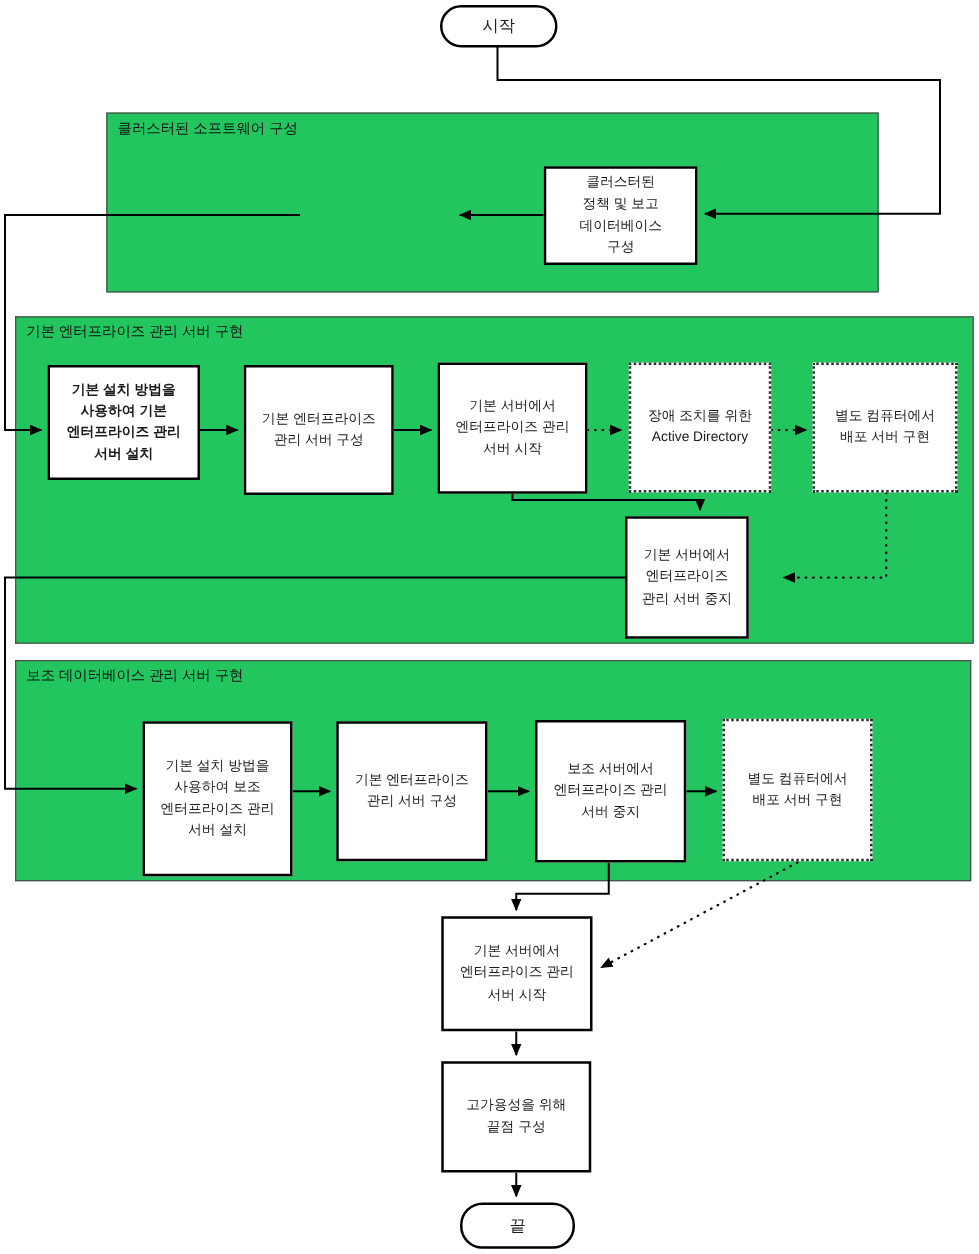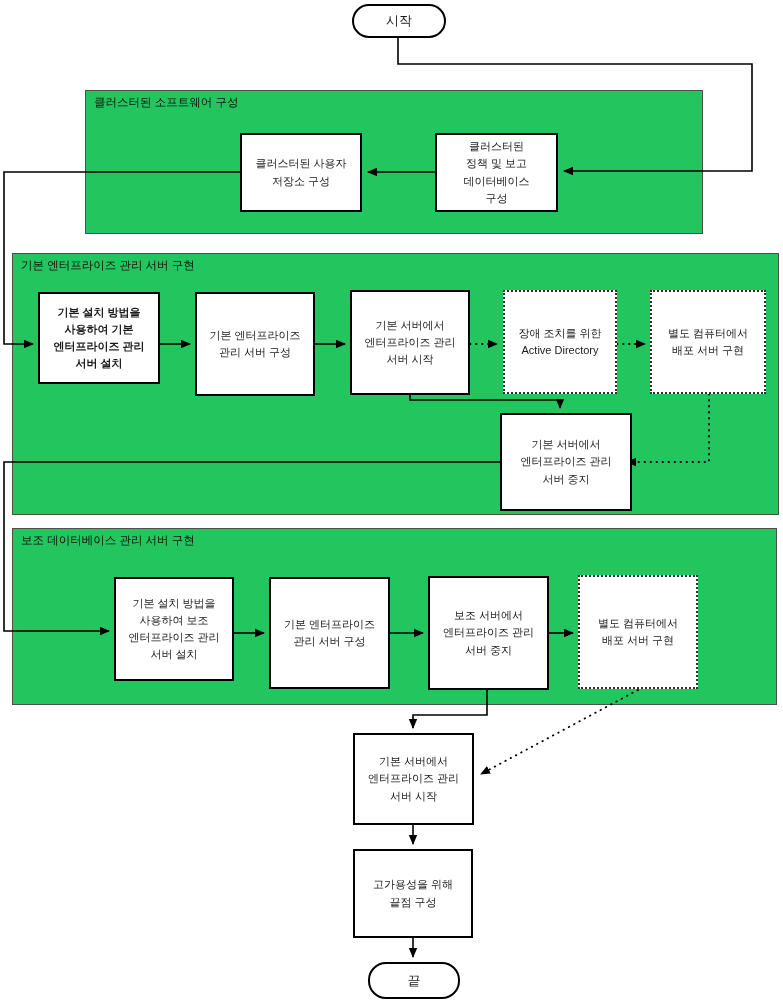--- a/index.html
+++ b/index.html
@@ -104,37 +104,36 @@
       <path d="M617 344 L645 344" marker-end="url(#arr)"></path>
       <path d="M709 394 L709 462 L627 462" marker-end="url(#arr)"></path>
       <path d="M638 690 L481 774" marker-end="url(#arr)"></path>
     </g>
   </svg>
 
   <div class="terminal" style="left:352px;top:4px;width:94px;height:34px;">시작</div>
 
   <div class="terminal" style="left:368px;top:962px;width:92px;height:37px;">끝</div>
 
-  <div class="node" style="left:240px;top:133px;width:122px;height:79px;">클러스터된 사용자 저장소 구성</div>
 
   <div class="node narrow" style="left:435px;top:133px;width:123px;height:79px;">클러스터된 정책 및 보고 데이터베이스 구성</div>
 
   <div class="node" style="left:38px;top:292px;width:122px;height:92px;font-weight:bold;">기본 설치 방법을 사용하여 기본 엔터프라이즈 관리 서버 설치</div>
 
   <div class="node" style="left:195px;top:292px;width:120px;height:104px;">기본 엔터프라이즈 관리 서버 구성</div>
 
   <div class="node" style="left:350px;top:290px;width:120px;height:105px;">기본 서버에서 엔터프라이즈 관리 서버 시작</div>
 
   <div class="node dotted" style="left:503px;top:290px;width:114px;height:104px;">장애 조치를 위한 Active Directory</div>
 
   <div class="node dotted" style="left:650px;top:290px;width:116px;height:104px;">별도 컴퓨터에서 배포 서버 구현</div>
 
-  <div class="node" style="left:500px;top:413px;width:132px;height:98px;">기본 서버에서 엔터프라이즈 관리 서버 중지</div>
+  <div class="node" style="left:500px;top:413px;width:99px;height:98px;">기본 서버에서 엔터프라이즈 관리 서버 중지</div>
 
-  <div class="node" style="left:114px;top:577px;width:120px;height:104px;">기본 설치 방법을 사용하여 보조 엔터프라이즈 관리 서버 설치</div>
+  <div class="node" style="left:114px;top:577px;width:120px;height:124px;">기본 설치 방법을 사용하여 보조 엔터프라이즈 관리 서버 설치</div>
 
   <div class="node" style="left:269px;top:577px;width:121px;height:112px;">기본 엔터프라이즈 관리 서버 구성</div>
 
   <div class="node" style="left:428px;top:576px;width:121px;height:114px;">보조 서버에서 엔터프라이즈 관리 서버 중지</div>
 
   <div class="node dotted" style="left:578px;top:575px;width:120px;height:114px;">별도 컴퓨터에서 배포 서버 구현</div>
 
   <div class="node" style="left:353px;top:733px;width:121px;height:92px;">기본 서버에서 엔터프라이즈 관리 서버 시작</div>
 
   <div class="node" style="left:353px;top:849px;width:120px;height:89px;">고가용성을 위해 끝점 구성</div>

